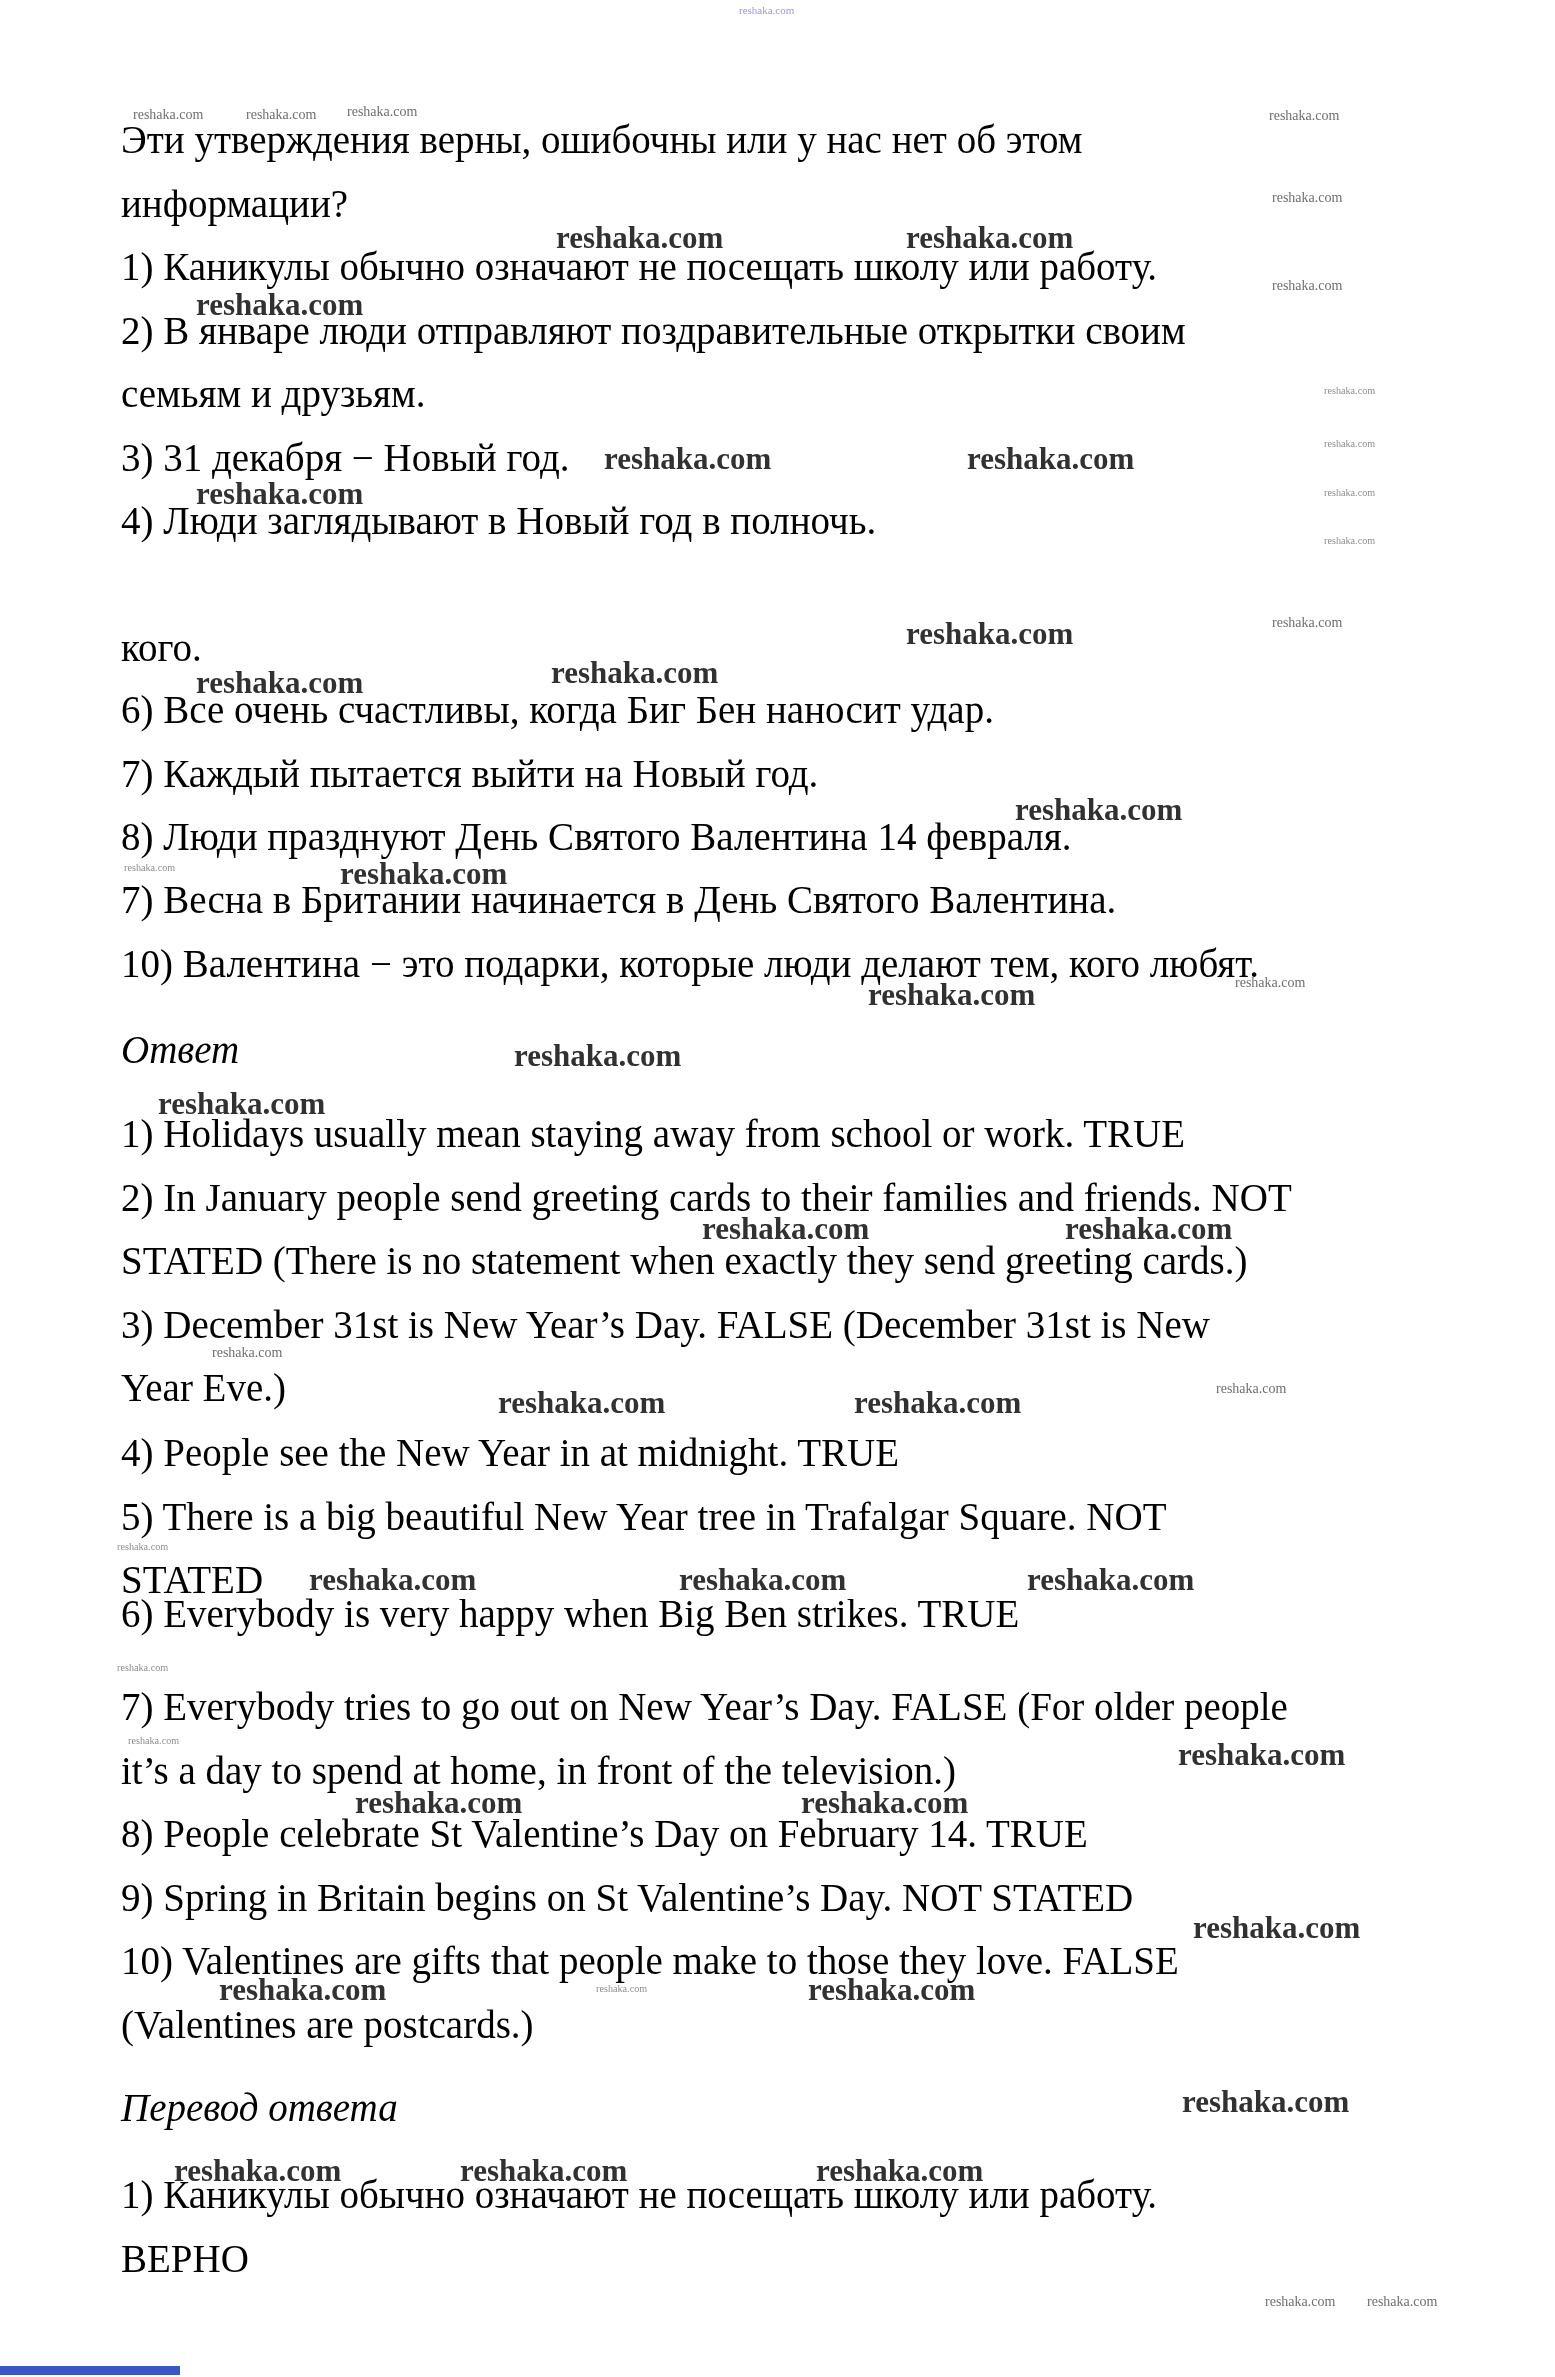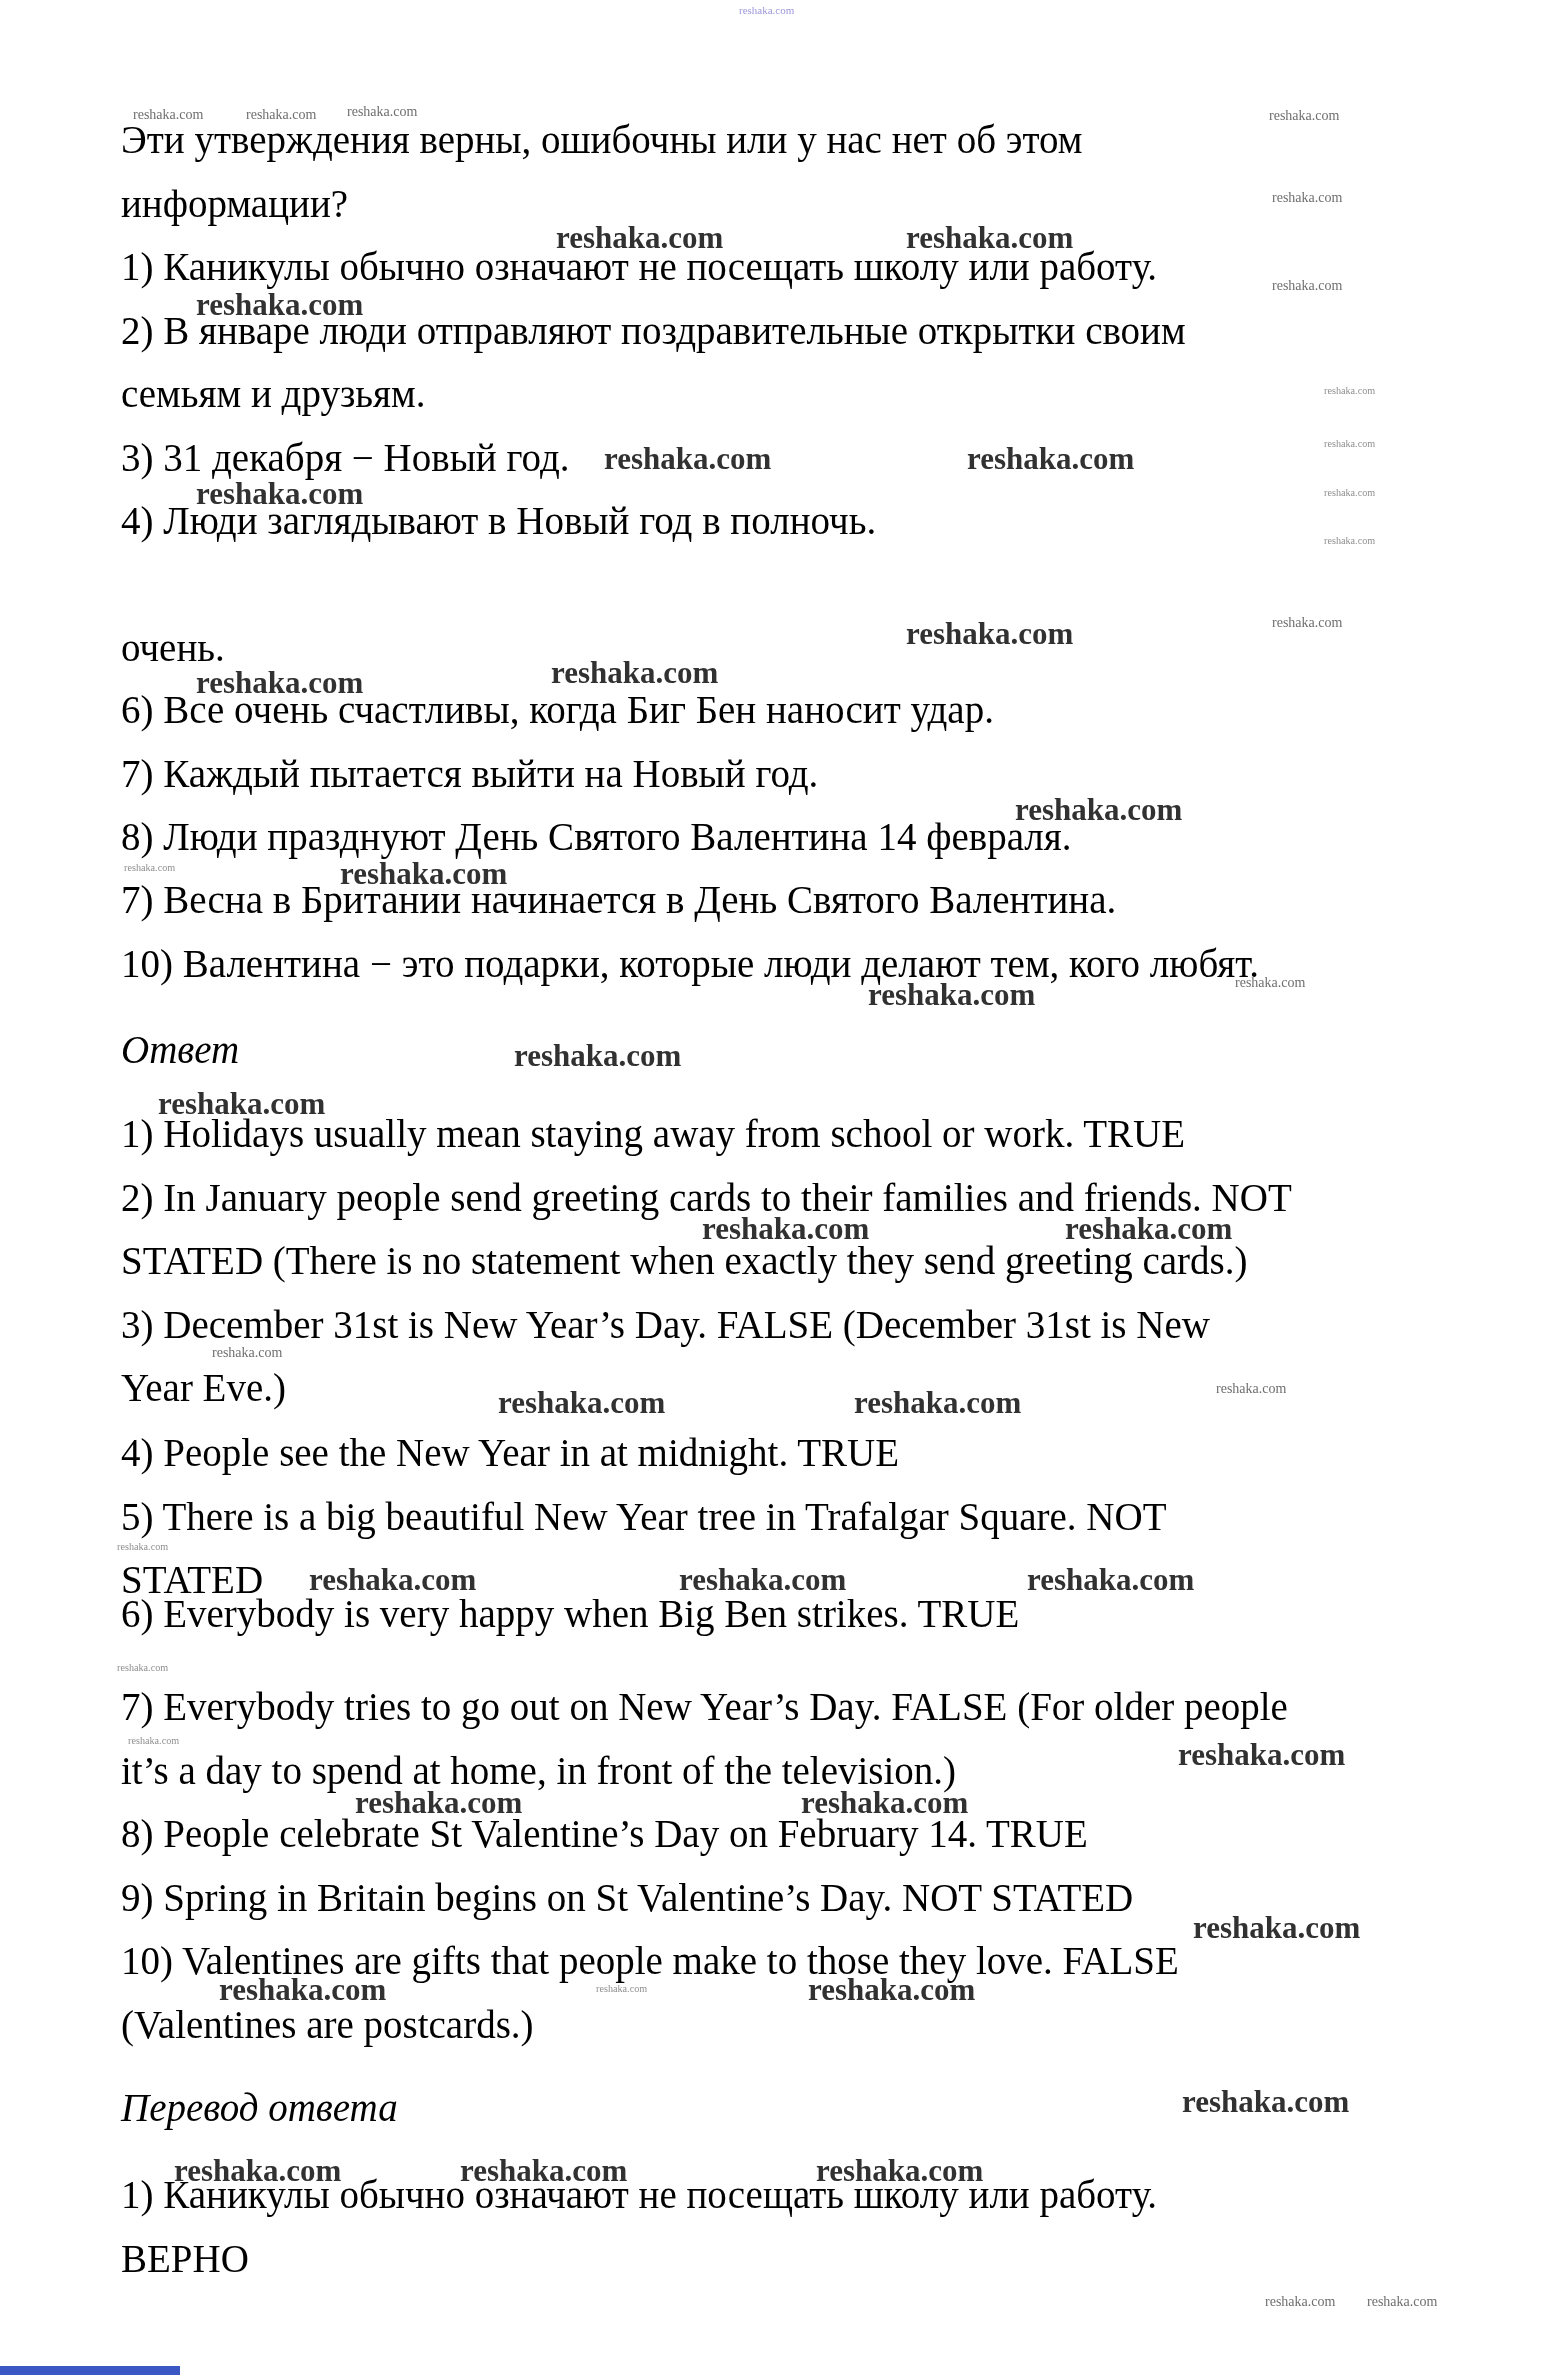--- a/index.html
+++ b/index.html
@@ -51,21 +51,21 @@
 <div class="page">
 
   <div class="line" style="top:117px">Эти утверждения верны, ошибочны или у нас нет об этом</div>
   <div class="line" style="top:181px">информации?</div>
 
   <div class="line" style="top:244px">1) Каникулы обычно означают не посещать школу или работу.</div>
   <div class="line" style="top:308px">2) В январе люди отправляют поздравительные открытки своим</div>
   <div class="line" style="top:371px">семьям и друзьям.</div>
   <div class="line" style="top:435px">3) 31 декабря − Новый год.</div>
   <div class="line" style="top:498px">4) Люди заглядывают в Новый год в полночь.</div>
-  <div class="line" style="top:625px">очень.</div>
+  <div class="line" style="top:625px">кого.</div>
   <div class="line" style="top:687px">6) Все очень счастливы, когда Биг Бен наносит удар.</div>
   <div class="line" style="top:751px">7) Каждый пытается выйти на Новый год.</div>
   <div class="line" style="top:814px">8) Люди празднуют День Святого Валентина 14 февраля.</div>
   <div class="line" style="top:877px">7) Весна в Британии начинается в День Святого Валентина.</div>
   <div class="line" style="top:941px">10) Валентина − это подарки, которые люди делают тем, кого любят.</div>
 
   <div class="line italic" style="top:1027px">Ответ</div>
 
   <div class="line" style="top:1111px">1) Holidays usually mean staying away from school or work. TRUE</div>
   <div class="line" style="top:1175px">2) In January people send greeting cards to their families and friends. NOT</div>

